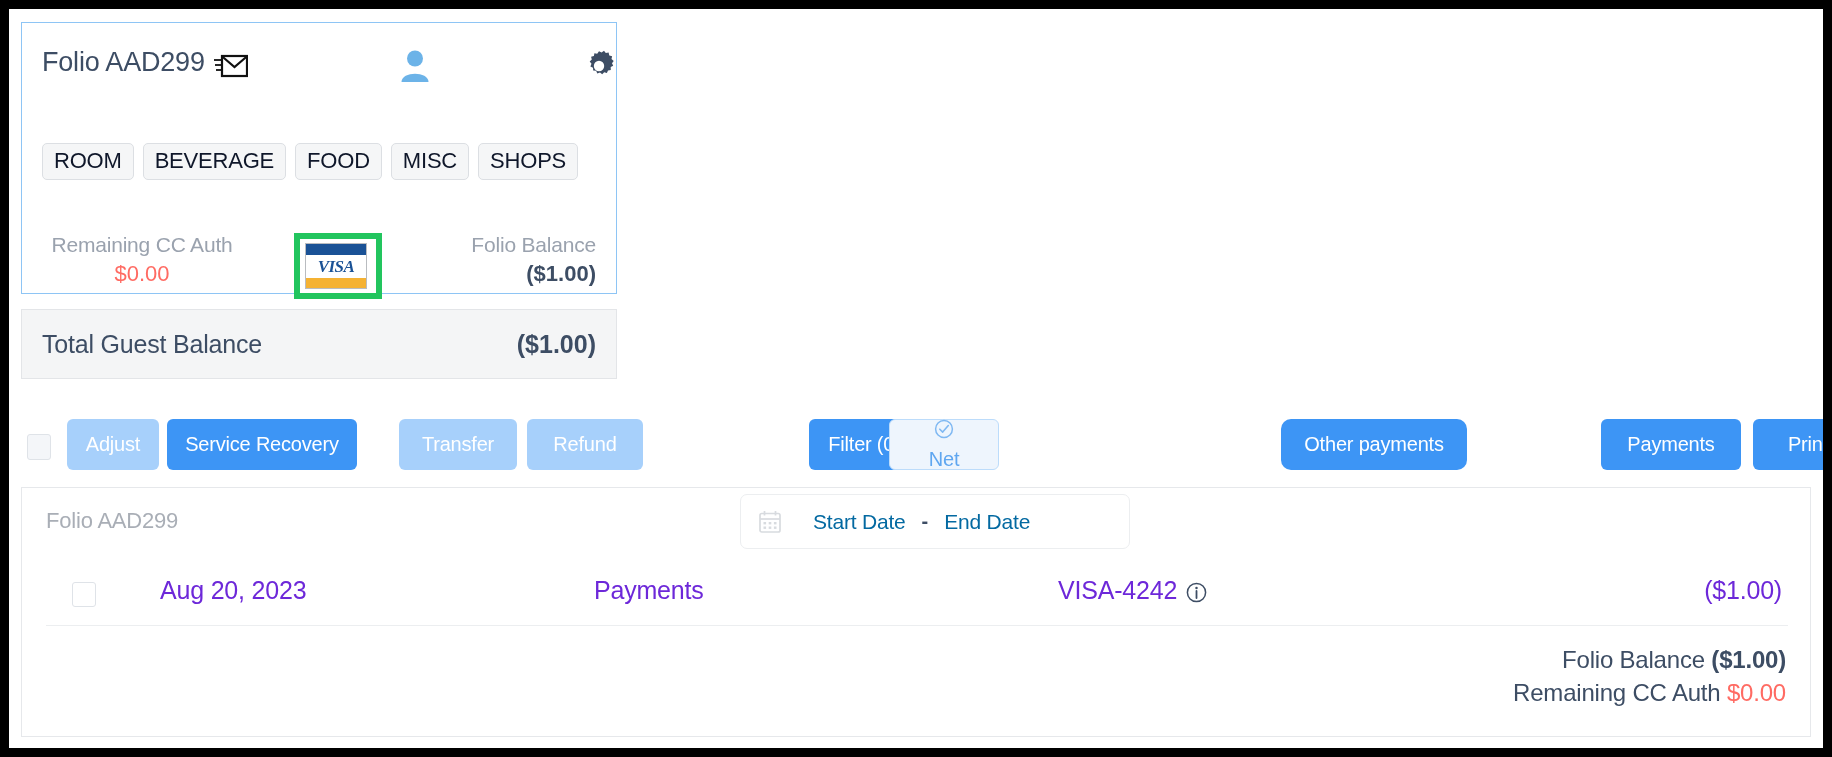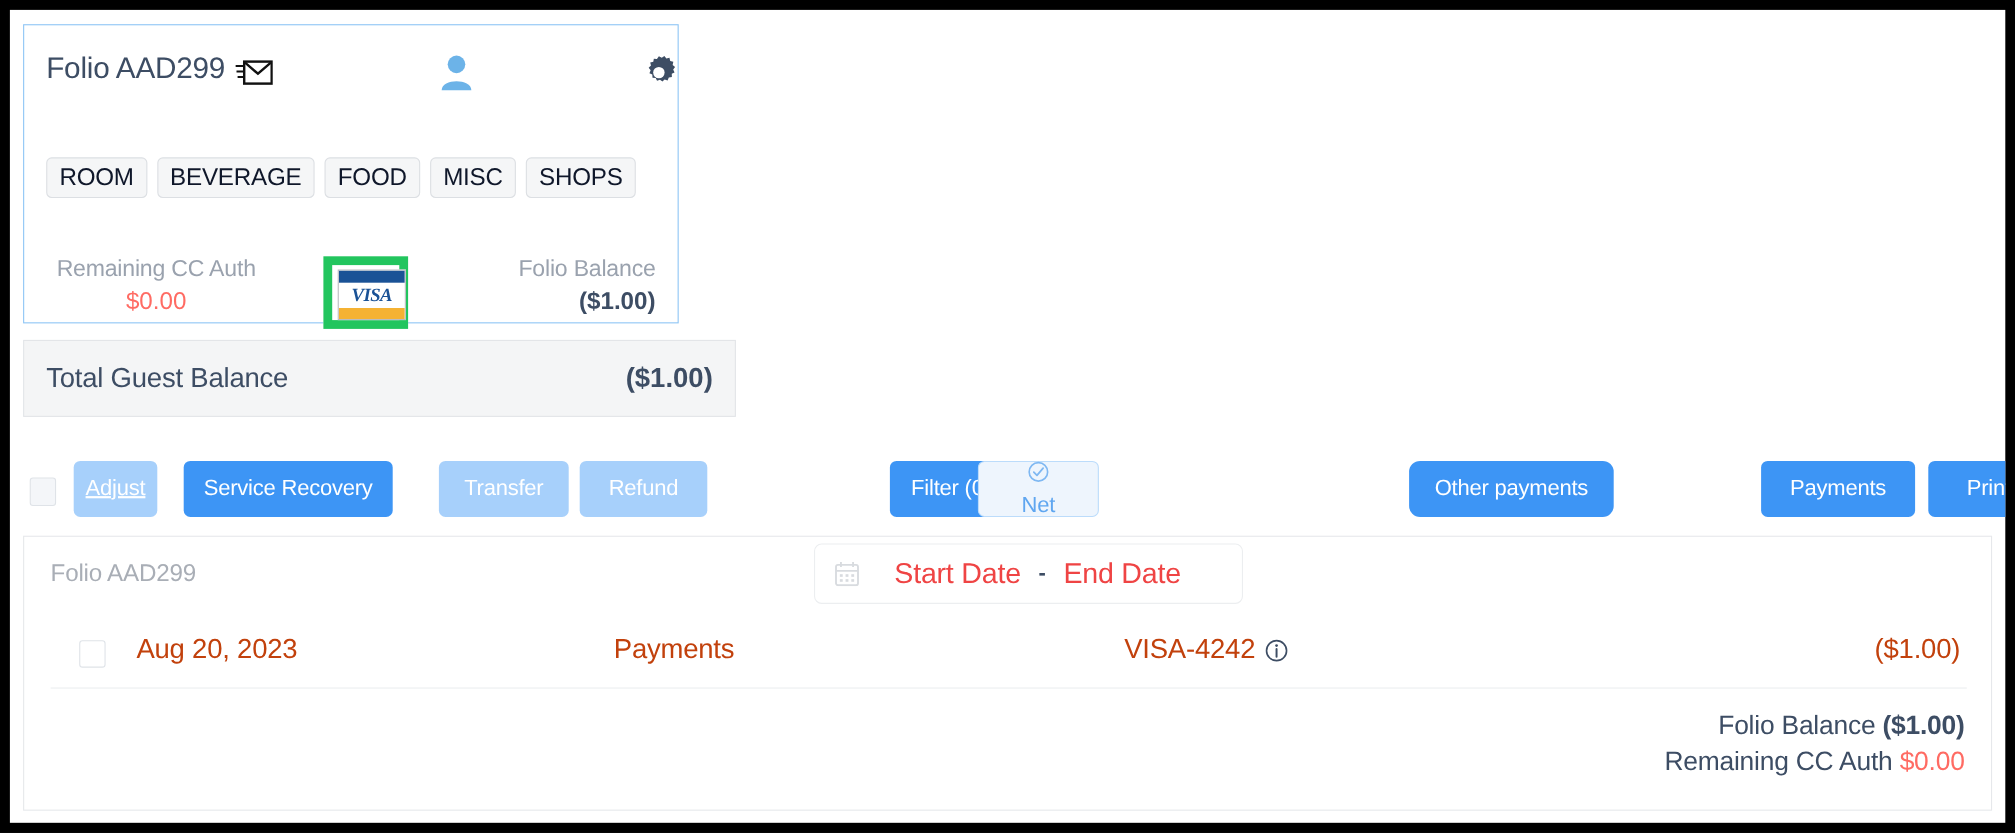--- a/index.html
+++ b/index.html
@@ -122,22 +122,22 @@
     font-size: 22px;
     color: #3d4d64;
     font-weight: bold;
     line-height: 1.35;
   }
 
   
   #visa-highlight {
     position: absolute;
     left: 272px; top: 210px;
-    width: 77px; height: 66px;
-    border: 8px solid #22c55e;
+    width: 88px; height: 66px;
+    border: 6px solid #22c55e;
     background: #fff;
   }
   #visa-card {
     position: absolute;
     left: 5px; top: 4px;
     width: 62px; height: 46px;
     background: #ffffff;
     border: 1px solid #b9bcc0;
     overflow: hidden;
   }
@@ -161,21 +161,21 @@
     font-weight: bold;
     font-size: 17px;
     letter-spacing: -0.5px;
     color: #1a5296;
   }
 
   
   #total-bar {
     position: absolute;
     left: 12px; top: 300px;
-    width: 648px; height: 70px;
+    width: 596px; height: 70px;
     background: #f4f5f6;
     border: 1px solid #e3e5e8;
     display: flex;
     align-items: center;
     justify-content: space-between;
     padding: 0 20px;
   }
   #total-bar .tb-label {
     font-size: 25px;
     color: #3d4d64;
@@ -219,21 +219,21 @@
   }
   .btn-primary { background: #3d95f5; }
   .btn-disabled { background: #a7d0fb; }
   .btn-outline {
     background: #eef5fd;
     border: 1px solid #bcdcfb;
     color: #5fa6f0;
     gap: 9px;
   }
 
-  #btn-adjust        { left: 58px;   width: 76px; text-decoration: underline; }
+  #btn-adjust        { left: 58px;   width: 92px; }
   #btn-service       { left: 158px;  width: 190px; }
   #btn-transfer      { left: 390px;  width: 118px; }
   #btn-refund        { left: 518px;  width: 116px; }
   #btn-filter        { left: 800px;  width: 111px; }
   #btn-net           { left: 880px;  width: 110px; flex-direction: column; }
   #btn-other-pay     { left: 1272px; width: 186px; border-radius: 10px; }
   #btn-charge        { left: 1470px; width: 110px; }
   #btn-payments      { left: 1592px; width: 140px; }
   #btn-print         { left: 1744px; width: 110px; }
 
@@ -262,22 +262,22 @@
     left: 718px; top: 6px;
     width: 390px; height: 55px;
     border: 1px solid #eceef0;
     border-radius: 7px;
     display: flex;
     align-items: center;
     padding: 0 18px;
   }
   .calendar-icon { width: 22px; height: 23px; flex: none; }
   .date-ph {
-    font-size: 26px;
-    color: #ef4444;
+    font-size: 21px;
+    color: #0369a1;
     letter-spacing: -0.2px;
   }
   #start-date-field { margin-left: 32px; }
   .date-dash {
     margin: 0 16px;
     font-size: 20px;
     color: #3d4d64;
     font-weight: bold;
   }
 
@@ -293,23 +293,24 @@
     left: 26px; top: 16px;
     width: 24px; height: 25px;
     background: #ffffff;
     border: 1px solid #dfe3e8;
     border-radius: 3px;
   }
   .cell {
     position: absolute;
     top: 10px;
     font-size: 25px;
-    color: #c2410c;
-    letter-spacing: -0.2px;
-    white-space: nowrap;
+    color: #6d28d9;
+    letter-spacing: -0.2px;
+    white-space: nowrap;
+    margin-left: 36px;
   }
   #cell-date   { left: 78px; }
   #cell-type   { left: 512px; }
   #cell-method { left: 976px; display: flex; align-items: center; gap: 9px; }
   #cell-amount { right: 6px; }
   .info-icon { width: 21px; height: 21px; display: block; }
 
   
   #panel-totals {
     position: absolute;

